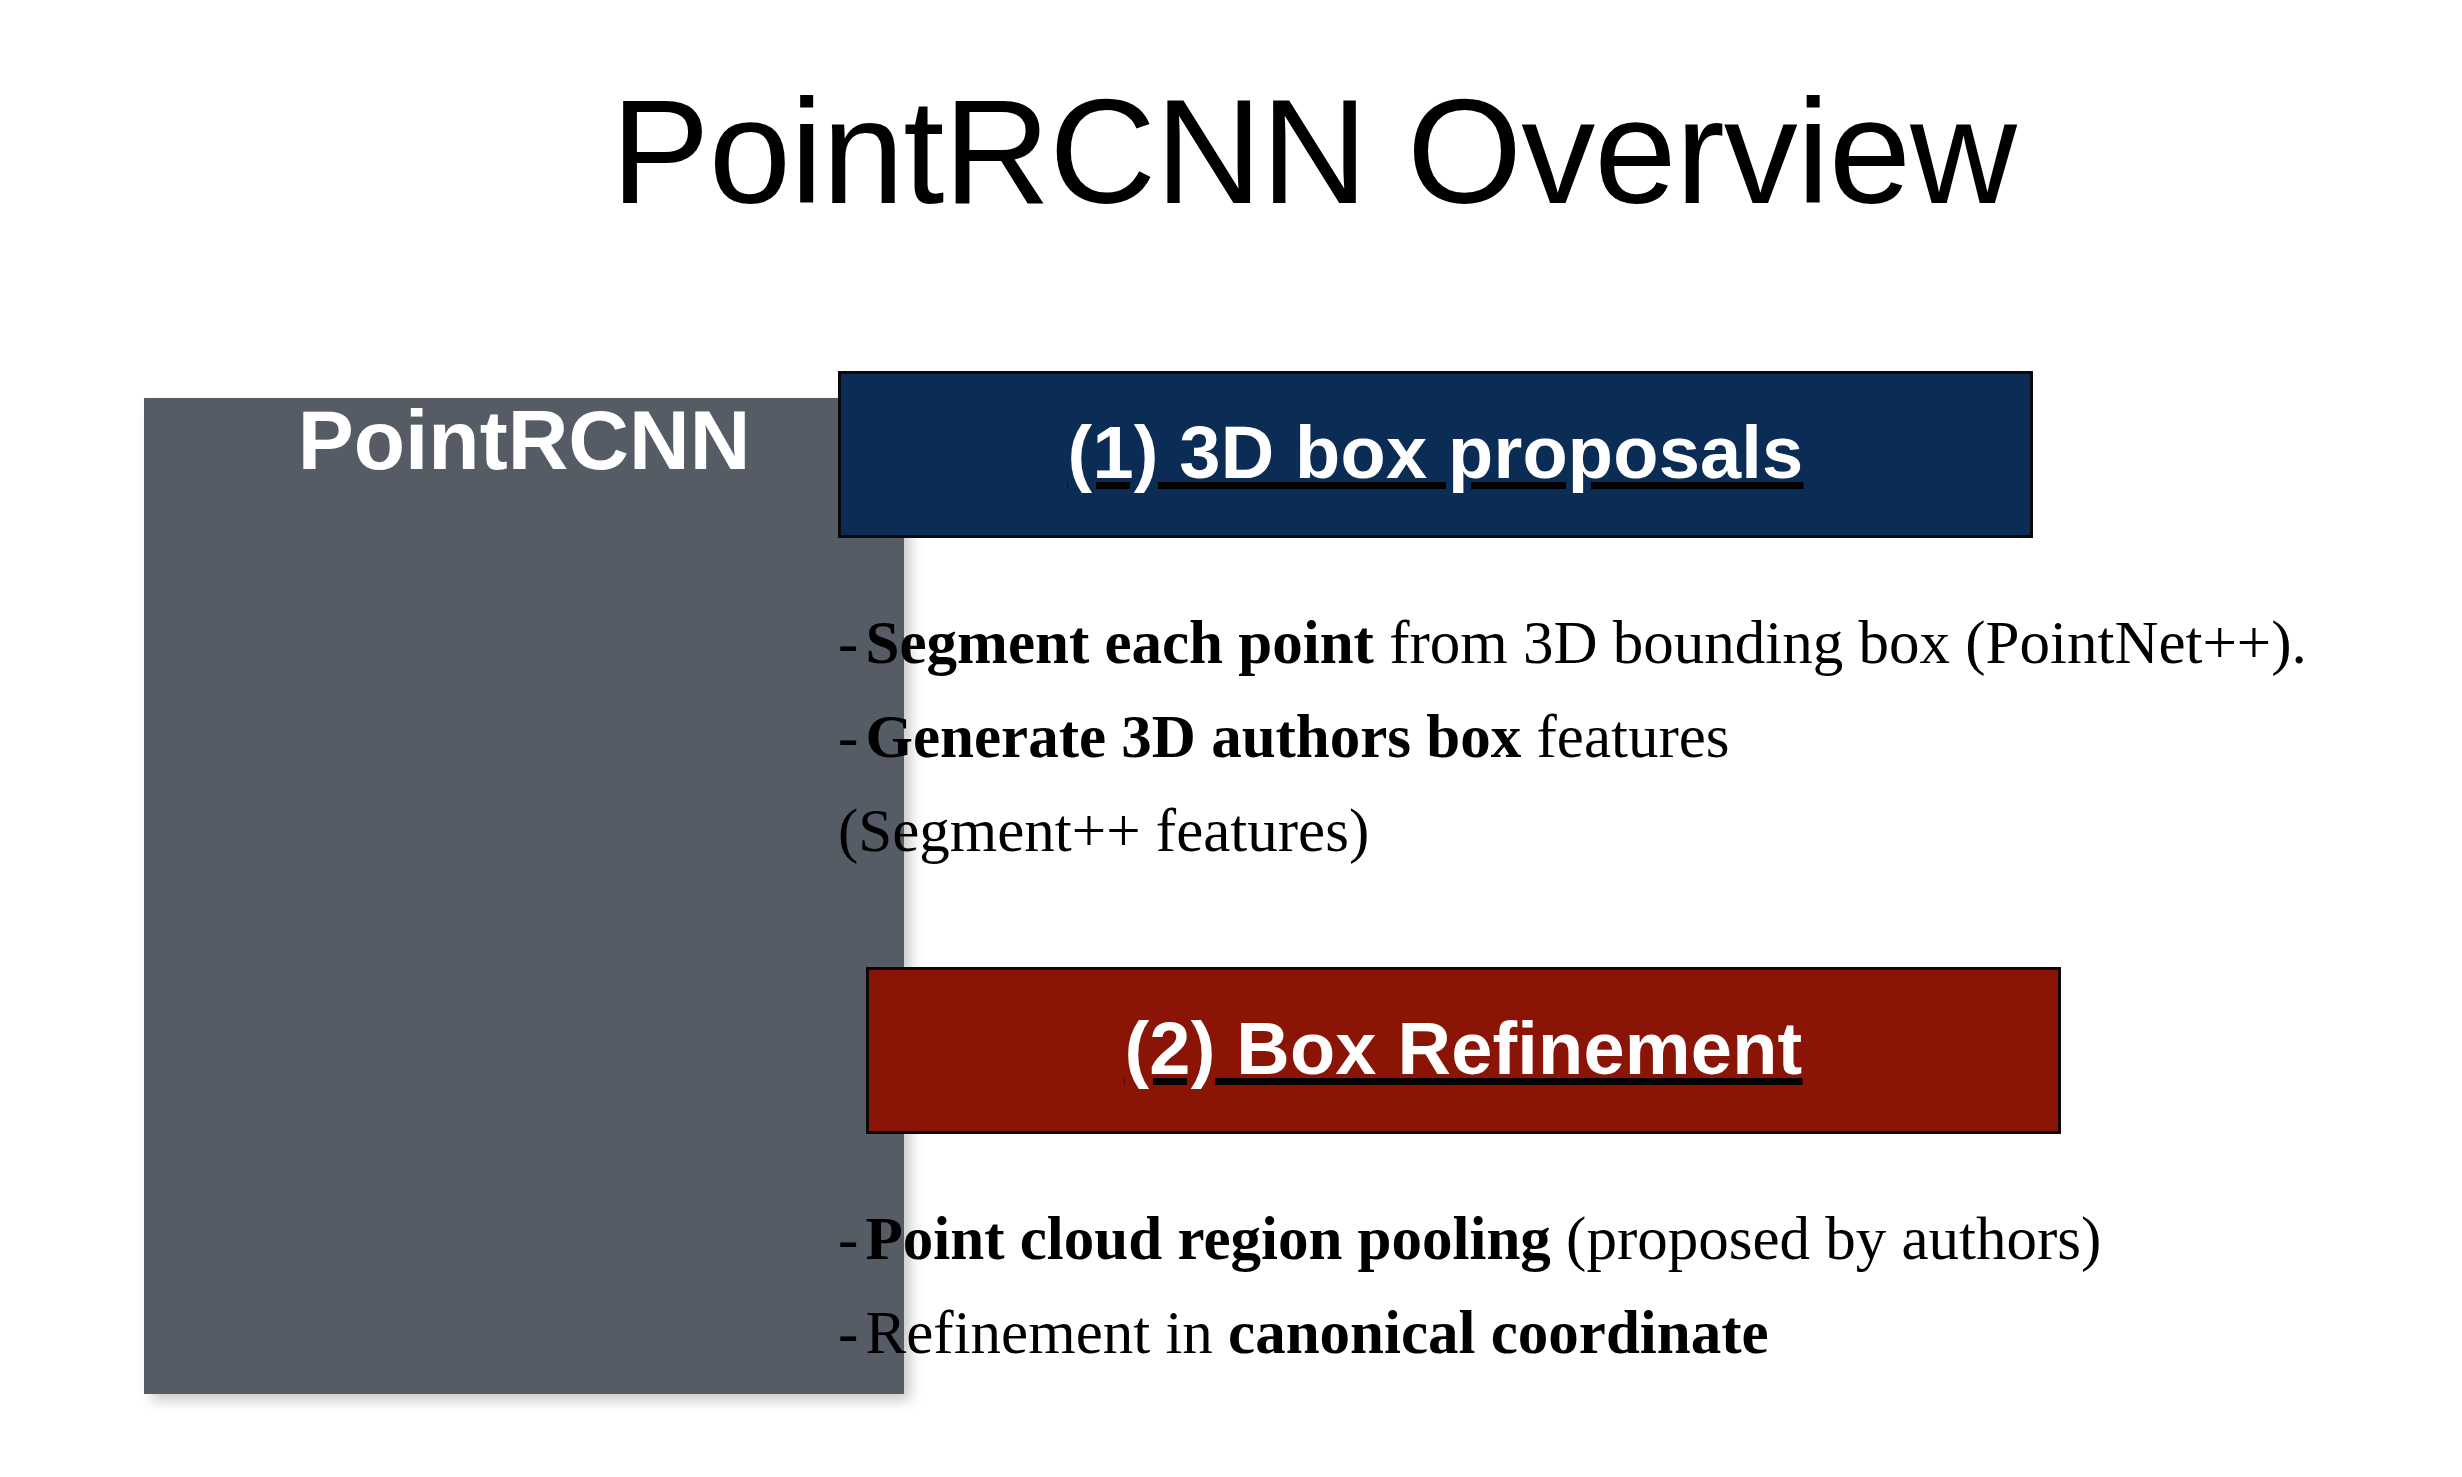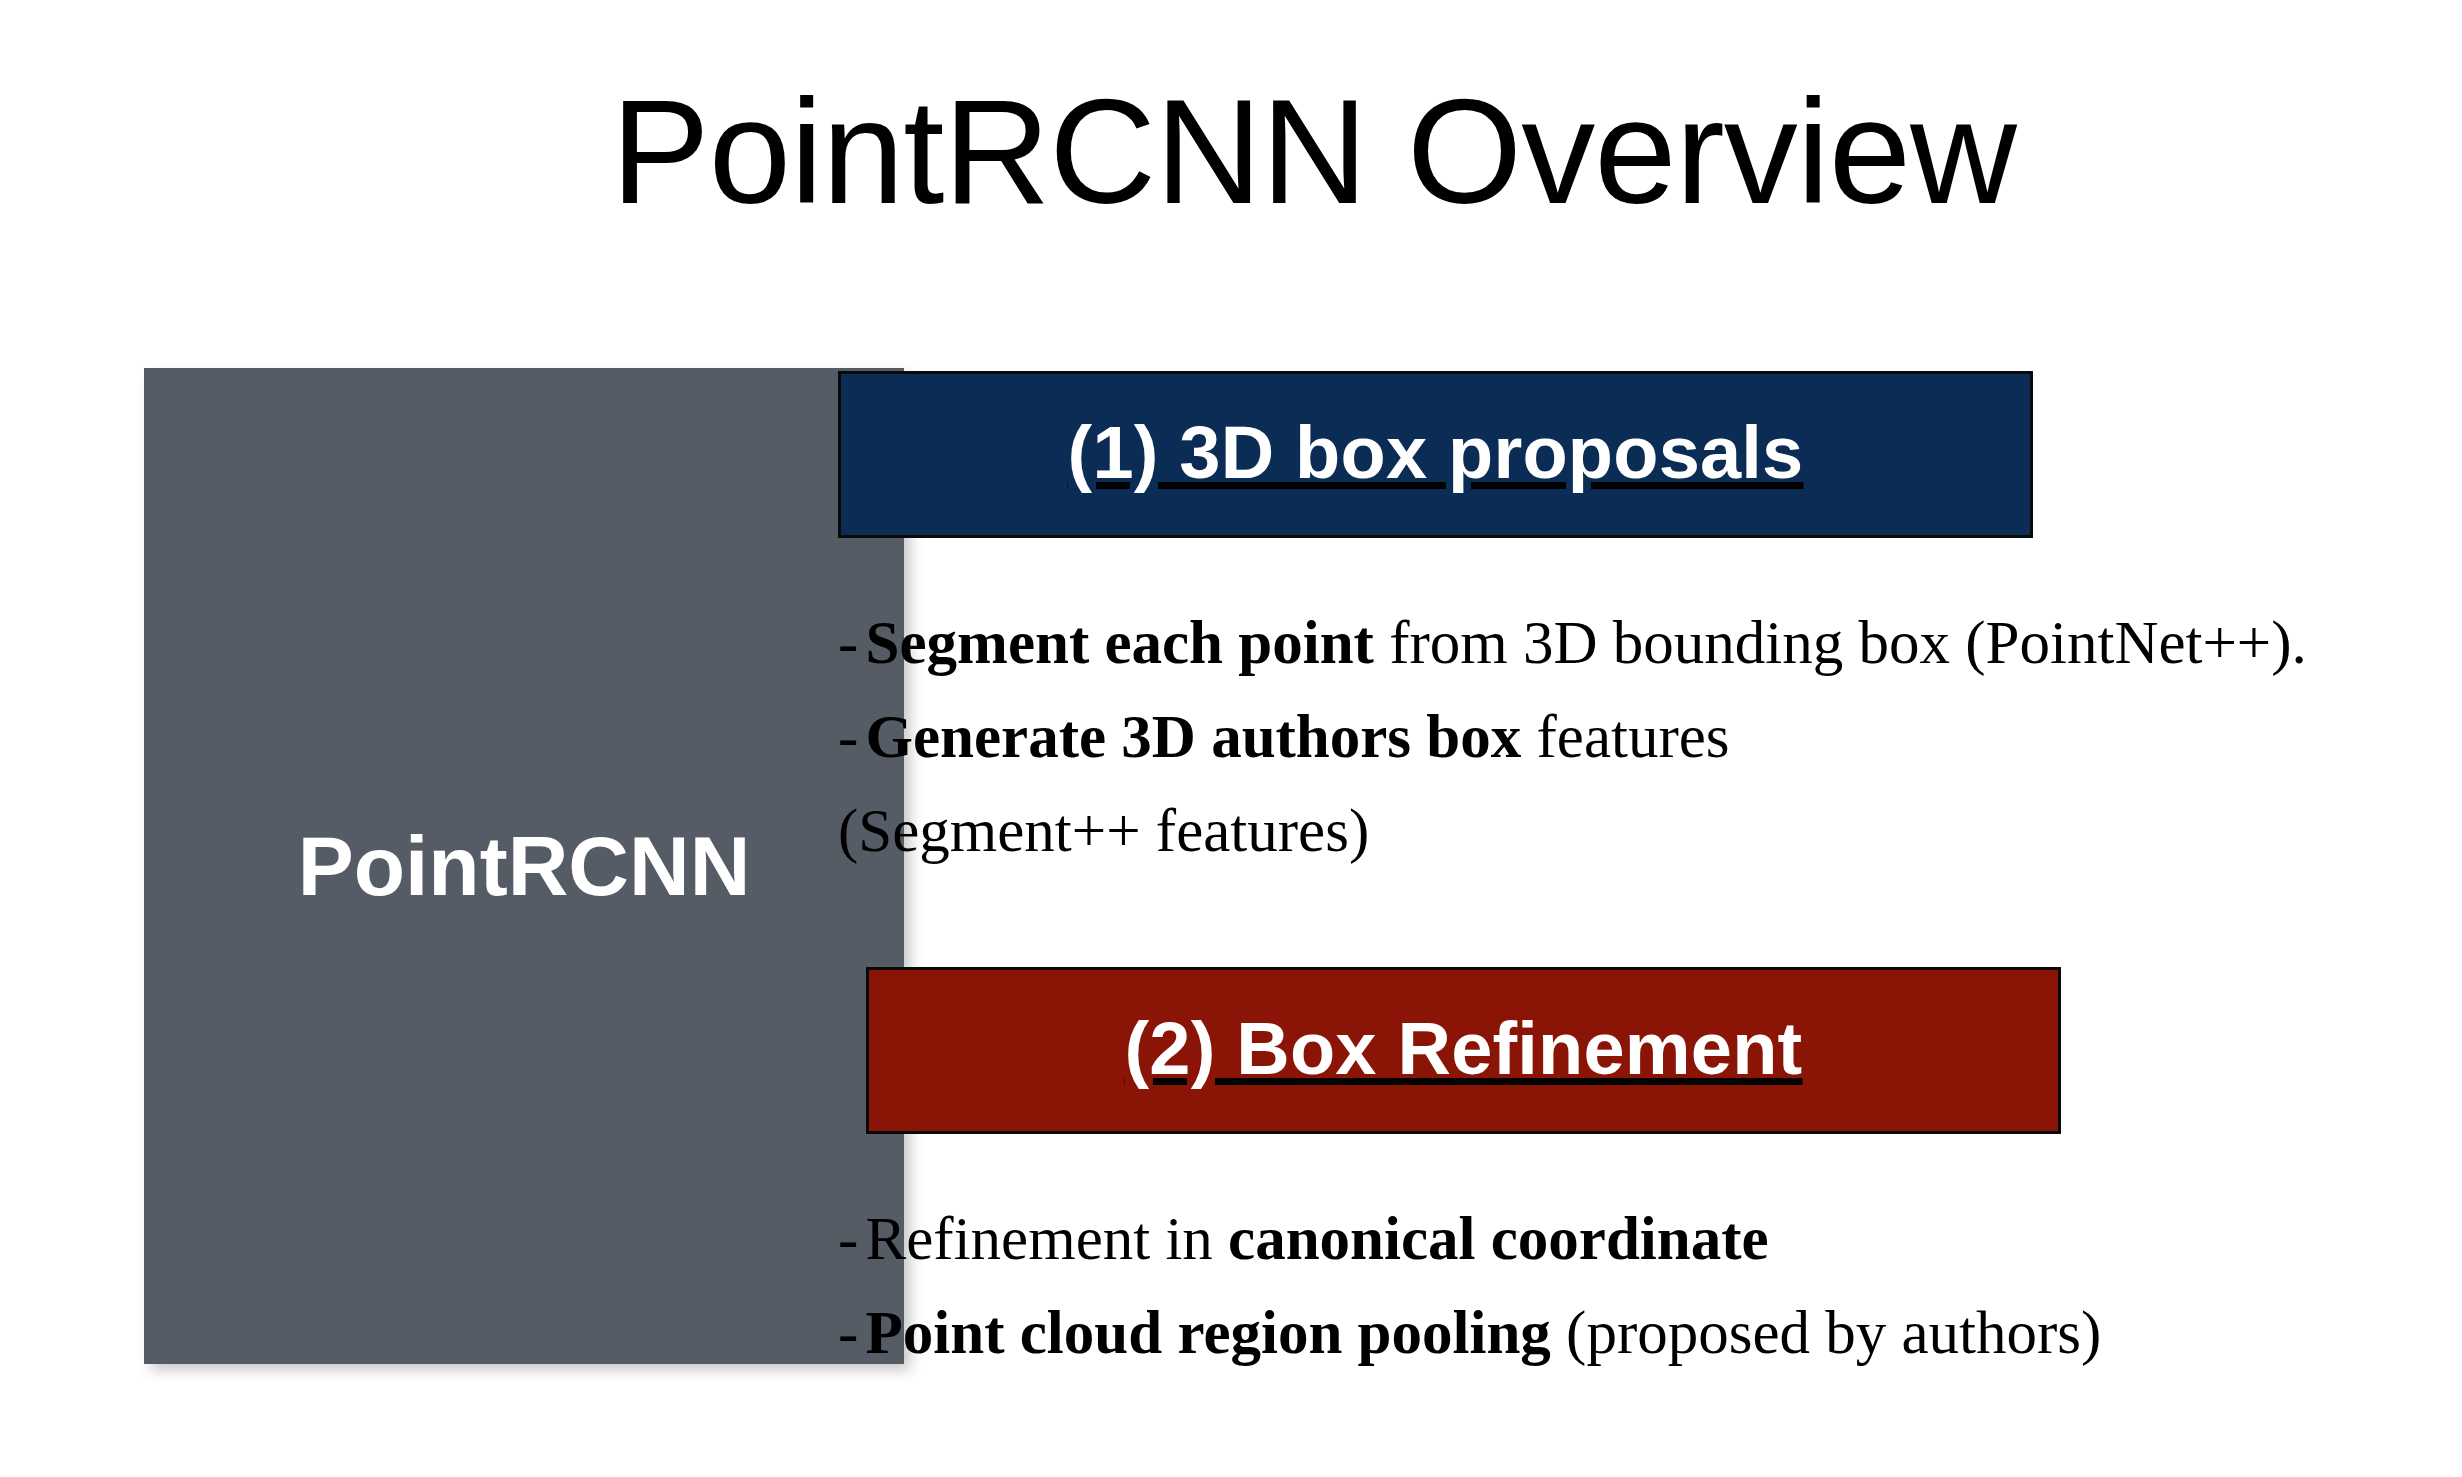--- a/index.html
+++ b/index.html
@@ -34,27 +34,26 @@
     font-weight: 400;
     color: #000000;
     letter-spacing: -1px;
     white-space: nowrap;
   }
 
   
   .grey-panel {
     position: absolute;
     left: 144px;
-    top: 368px;
+    top: 398px;
     width: 760px;
     height: 996px;
     background: #565c66;
     box-shadow: 6.9px 6.9px 12.8px rgba(0,0,0,0.22);
     display: flex;
-    align-items: center;
     justify-content: center;
   }
   .grey-panel-label {
     color: #ffffff;
     font-size: 84px;
     font-weight: 700;
     letter-spacing: 0px;
     line-height: 1;
     white-space: nowrap;
   }
@@ -136,21 +135,21 @@
       <span>(Segment++ features)</span>
     </div>
   </div>
 
   <div class="section-banner banner-red banner-2">
     <span class="banner-label">(2) Box Refinement</span>
   </div>
 
   <div class="bullet-list block-2">
     <div class="bullet-line">
-      <span class="dash">-</span><span>Refinement in </span><b>canonical coordinate</b>
+      <span class="dash">-</span><b>Point cloud region pooling</b><span> (proposed by authors)</span>
     </div>
     <div class="bullet-line">
-      <span class="dash">-</span><b>Point cloud region pooling</b><span> (proposed by authors)</span>
+      <span class="dash">-</span><span>Refinement in </span><b>canonical coordinate</b>
     </div>
   </div>
 
 </div>
 
 
 </body></html>

